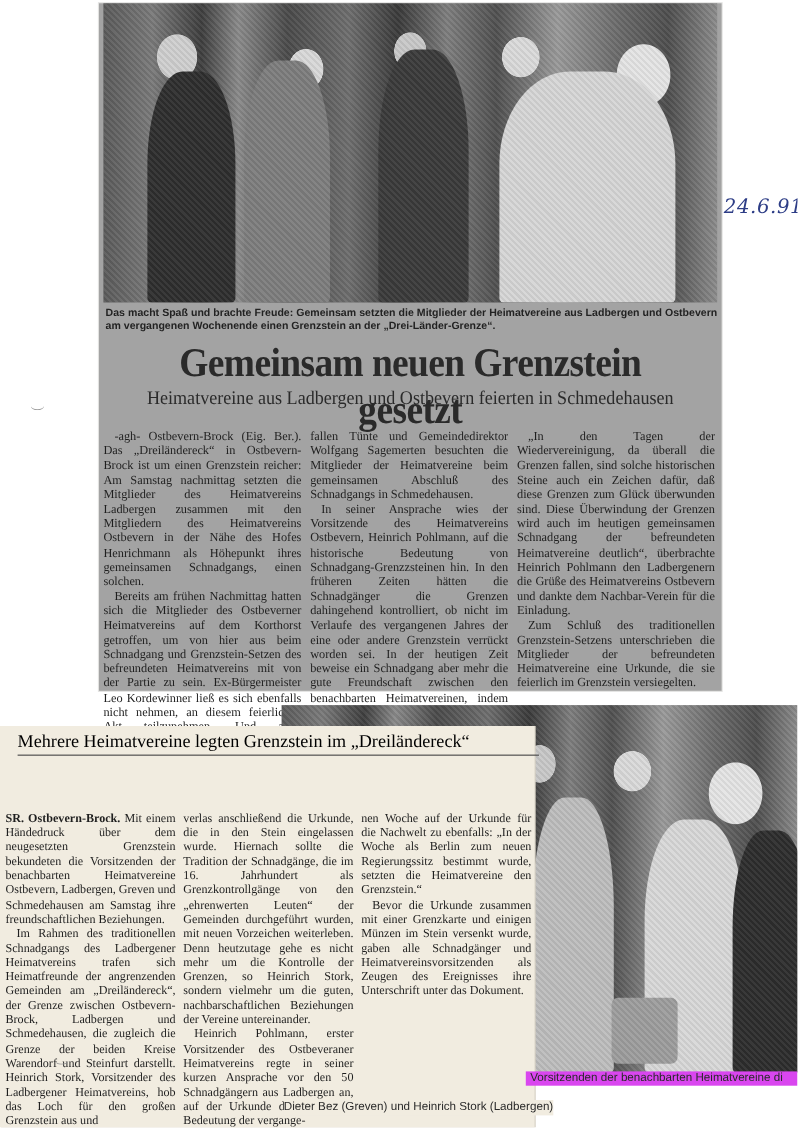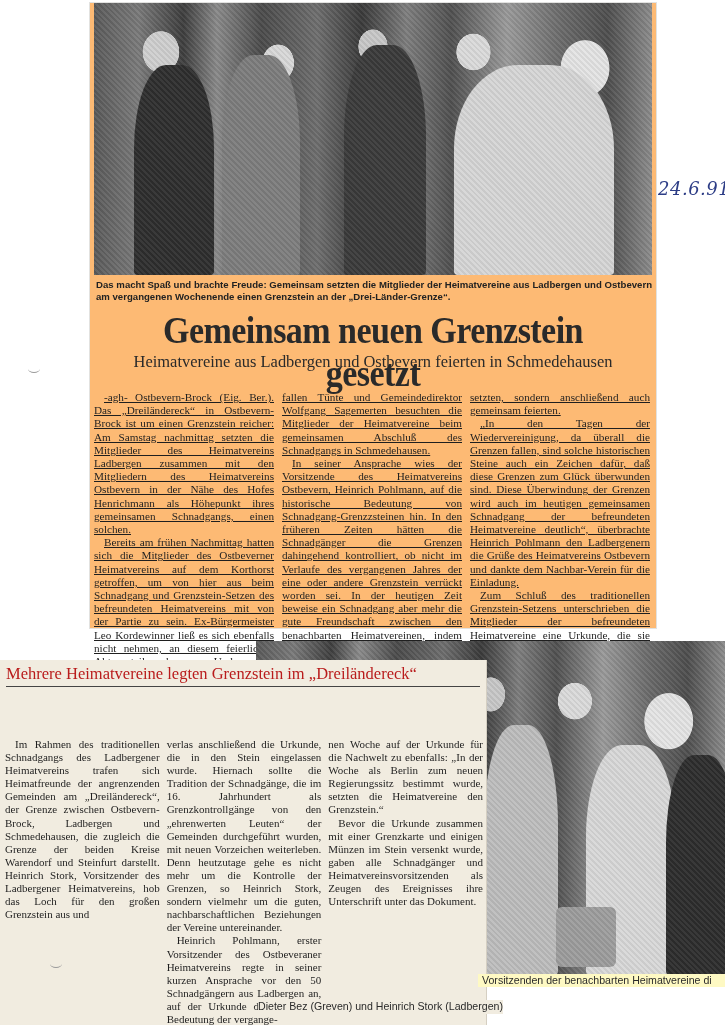--- a/index.html
+++ b/index.html
@@ -2,21 +2,21 @@
 <html><head>
 <meta charset="utf-8">
 <style>
   * { box-sizing: border-box; margin: 0; padding: 0; }
   html, body { width: 725px; height: 1025px; background: #ffffff; overflow: hidden; }
   body { position: relative; font-family: "Liberation Serif", "DejaVu Serif", serif; color: #1f1f1f; }
 
   
   .clip1 {
     position: absolute; left: 90px; top: 3px; width: 566px; height: 625px;
-    background: #fdba74;
+    background: #a3a3a3;
     box-shadow: 0 0 0 1px #e2e2e0;
   }
   .photo {
     position: absolute; overflow: hidden;
     background:
       radial-gradient(ellipse 30px 34px at 12% 18%, #cfcfcf 0 60%, transparent 62%),
       radial-gradient(ellipse 26px 30px at 33% 22%, #d8d8d8 0 60%, transparent 62%),
       radial-gradient(ellipse 24px 28px at 50% 16%, #c8c8c8 0 60%, transparent 62%),
       radial-gradient(ellipse 28px 30px at 68% 18%, #dadada 0 60%, transparent 62%),
       radial-gradient(ellipse 40px 46px at 88% 24%, #e4e4e4 0 60%, transparent 62%),
@@ -43,56 +43,56 @@
     position: absolute; left: 0; top: 306px; width: 566px; text-align: center;
     font-family: "Liberation Serif", "DejaVu Serif", serif;
     font-weight: bold; font-size: 37px; letter-spacing: -0.6px; color: #2a2a2a;
     transform: scaleX(0.92); transform-origin: center;
   }
   .subhead1 {
     position: absolute; left: 0; top: 348px; width: 566px; text-align: center;
     font-size: 17.5px; color: #2a2a2a; transform: scaleX(0.94);
   }
   .cols1 { position: absolute; left: 4px; top: 388px; width: 556px; display: flex; gap: 8px; }
-  .col1 { width: 180px; font-size: 11.2px; line-height: 13.2px; text-align: justify; hyphens: manual; text-decoration: underline; }
+  .col1 { width: 180px; font-size: 11.2px; line-height: 13.2px; text-align: justify; hyphens: manual; }
   .col1 p { text-indent: 10px; }
   .col1 p.noindent { text-indent: 10px; }
 
   
   .clip2-photo { left: 256px; top: 641px; width: 469px; height: 334px; }
   .clip2-photo .fig { position: absolute; bottom: 0; border-radius: 40% 40% 4px 4px; }
   .clip2-photo .g1 { left: 228px; width: 74px; height: 250px; background: #bdbdbd; }
   .clip2-photo .g2 { left: 330px; width: 90px; height: 230px; background: #d8d8d8; }
   .clip2-photo .g3 { left: 410px; width: 70px; height: 220px; background: #2d2d2d; }
   .clip2-photo .stone { position: absolute; left: 300px; bottom: 8px; width: 60px; height: 60px; background: #9d9d9d; border-radius: 6px; }
 
   .clip2 {
     position: absolute; left: 0; top: 660px; width: 486px; height: 365px;
     background: #f1ece0;
     box-shadow: 1px 0 0 #d5cfc2;
   }
   .kicker2 {
-    position: absolute; left: 6px; top: 4px; width: 474px;
-    font-size: 16.5px; color: #b91c1c; padding-bottom: 2px;
+    position: absolute; left: 16px; top: 4px; width: 474px;
+    font-size: 16.5px; color: #000000; padding-bottom: 2px;
     border-bottom: 1px solid #444;
   }
   .headline2 {
     position: absolute; left: 4px; top: 30px;
     font-family: "Liberation Sans", "DejaVu Sans", sans-serif;
     font-weight: bold; font-size: 36px; letter-spacing: -1px; color: #2a2a2a;
   }
   .cols2 { position: absolute; left: 5px; top: 78px; width: 478px; display: flex; gap: 7px; }
   .col2 { width: 155px; font-size: 11px; line-height: 13.1px; text-align: justify; }
   .col2 p { text-indent: 10px; }
   .col2 p.first { text-indent: 0; }
   .col2 b { font-weight: bold; }
 
   .caption2 {
     position: absolute; left: 478px; top: 974px; width: 247px;
-    background: #fef9c3;
+    background: #d946ef;
     font-family: "Liberation Sans", "DejaVu Sans", sans-serif;
     font-size: 10.6px; line-height: 12.6px; color: #2a2a2a; padding-left: 4px; white-space: nowrap; overflow: hidden;
   }
   .caption2-tail {
     position: absolute; left: 258px; top: 1000px; width: 245px; height: 14px;
     font-family: "Liberation Sans", "DejaVu Sans", sans-serif;
     font-size: 10.6px; line-height: 13px; color: #2a2a2a; background: #f1ece0; white-space: nowrap; overflow: hidden;
   }
   .credit { position: absolute; right: 0; top: 25px; }
 
@@ -123,41 +123,41 @@
   <div class="cols1">
     <div class="col1">
       <p>-agh- Ostbevern-Brock (Eig. Ber.). Das „Dreiländereck“ in Ostbevern-Brock ist um einen Grenzstein reicher: Am Samstag nachmittag setzten die Mitglieder des Heimatvereins Ladbergen zusammen mit den Mitgliedern des Heimatvereins Ostbevern in der Nähe des Hofes Henrichmann als Höhepunkt ihres gemeinsamen Schnadgangs, einen solchen.</p>
       <p>Bereits am frühen Nachmittag hatten sich die Mitglieder des Ostbeverner Heimatvereins auf dem Korthorst getroffen, um von hier aus beim Schnadgang und Grenzstein-Setzen des befreundeten Heimatvereins mit von der Partie zu sein. Ex-Bürgermeister Leo Kordewinner ließ es sich ebenfalls nicht nehmen, an diesem feierlichen Akt teilzunehmen. Und auch Bürgermeisterin Hil-</p>
     </div>
     <div class="col1">
       <p class="noindent" style="text-indent:0">fallen Tünte und Gemeindedirektor Wolfgang Sagemerten besuchten die Mitglieder der Heimatvereine beim gemeinsamen Abschluß des Schnadgangs in Schmedehausen.</p>
       <p>In seiner Ansprache wies der Vorsitzende des Heimatvereins Ostbevern, Heinrich Pohlmann, auf die historische Bedeutung von Schnadgang-Grenzzsteinen hin. In den früheren Zeiten hätten die Schnadgänger die Grenzen dahingehend kontrolliert, ob nicht im Verlaufe des vergangenen Jahres der eine oder andere Grenzstein verrückt worden sei. In der heutigen Zeit beweise ein Schnadgang aber mehr die gute Freundschaft zwischen den benachbarten Heimatvereinen, indem sie so einen Stein nicht nur zusammen</p>
     </div>
     <div class="col1">
-      <p style="text-indent:0">setzten, sondern anschließend auch gemeinsam feierten.</p>
       <p>„In den Tagen der Wiedervereinigung, da überall die Grenzen fallen, sind solche historischen Steine auch ein Zeichen dafür, daß diese Grenzen zum Glück überwunden sind. Diese Überwindung der Grenzen wird auch im heutigen gemeinsamen Schnadgang der befreundeten Heimatvereine deutlich“, überbrachte Heinrich Pohlmann den Ladbergenern die Grüße des Heimatvereins Ostbevern und dankte dem Nachbar-Verein für die Einladung.</p>
       <p>Zum Schluß des traditionellen Grenzstein-Setzens unterschrieben die Mitglieder der befreundeten Heimatvereine eine Urkunde, die sie feierlich im Grenzstein versiegelten.</p>
     </div>
   </div>
 </div>
 
 <div class="handwritten-date">24.6.91</div>
 <div class="margin-mark"></div>
 
 <div class="photo clip2-photo">
   <div class="fig g1"></div>
   <div class="fig g2"></div>
   <div class="fig g3"></div>
   <div class="stone"></div>
 </div>
 
 <div class="clip2">
   <div class="kicker2">Mehrere Heimatvereine legten Grenzstein im „Dreiländereck“</div>
   <div class="cols2">
     <div class="col2">
+      <p class="first"><b>SR. Ostbevern-Brock.</b> <span>Mit einem Händedruck über dem neugesetzten Grenzstein bekundeten die Vorsitzenden der benachbarten Heimatvereine Ostbevern, Ladbergen, Greven und Schmedehausen am Samstag ihre freundschaftlichen Beziehungen.</span></p>
       <p>Im Rahmen des traditionellen Schnadgangs des Ladbergener Heimatvereins trafen sich Heimatfreunde der angrenzenden Gemeinden am „Dreiländereck“, der Grenze zwischen Ostbevern-Brock, Ladbergen und Schmedehausen, die zugleich die Grenze der beiden Kreise Warendorf und Steinfurt darstellt. Heinrich Stork, Vorsitzender des Ladbergener Heimatvereins, hob das Loch für den großen Grenzstein aus und</p>
     </div>
     <div class="col2">
       <p class="first">verlas anschließend die Urkunde, die in den Stein eingelassen wurde. Hiernach sollte die Tradition der Schnadgänge, die im 16. Jahrhundert als Grenzkontrollgänge von den „ehrenwerten Leuten“ der Gemeinden durchgeführt wurden, mit neuen Vorzeichen weiterleben. Denn heutzutage gehe es nicht mehr um die Kontrolle der Grenzen, so Heinrich Stork, sondern vielmehr um die guten, nachbarschaftlichen Beziehungen der Vereine untereinander.</p>
       <p>Heinrich Pohlmann, erster Vorsitzender des Ostbeveraner Heimatvereins regte in seiner kurzen Ansprache vor den 50 Schnadgängern aus Ladbergen an, auf der Urkunde die historische Bedeutung der vergange-</p>
     </div>
     <div class="col2">
       <p class="first">nen Woche auf der Urkunde für die Nachwelt zu ebenfalls: „In der Woche als Berlin zum neuen Regierungssitz bestimmt wurde, setzten die Heimatvereine den Grenzstein.“</p>
       <p>Bevor die Urkunde zusammen mit einer Grenzkarte und einigen Münzen im Stein versenkt wurde, gaben alle Schnadgänger und Heimatvereinsvorsitzenden als Zeugen des Ereignisses ihre Unterschrift unter das Dokument.</p>
     </div>

